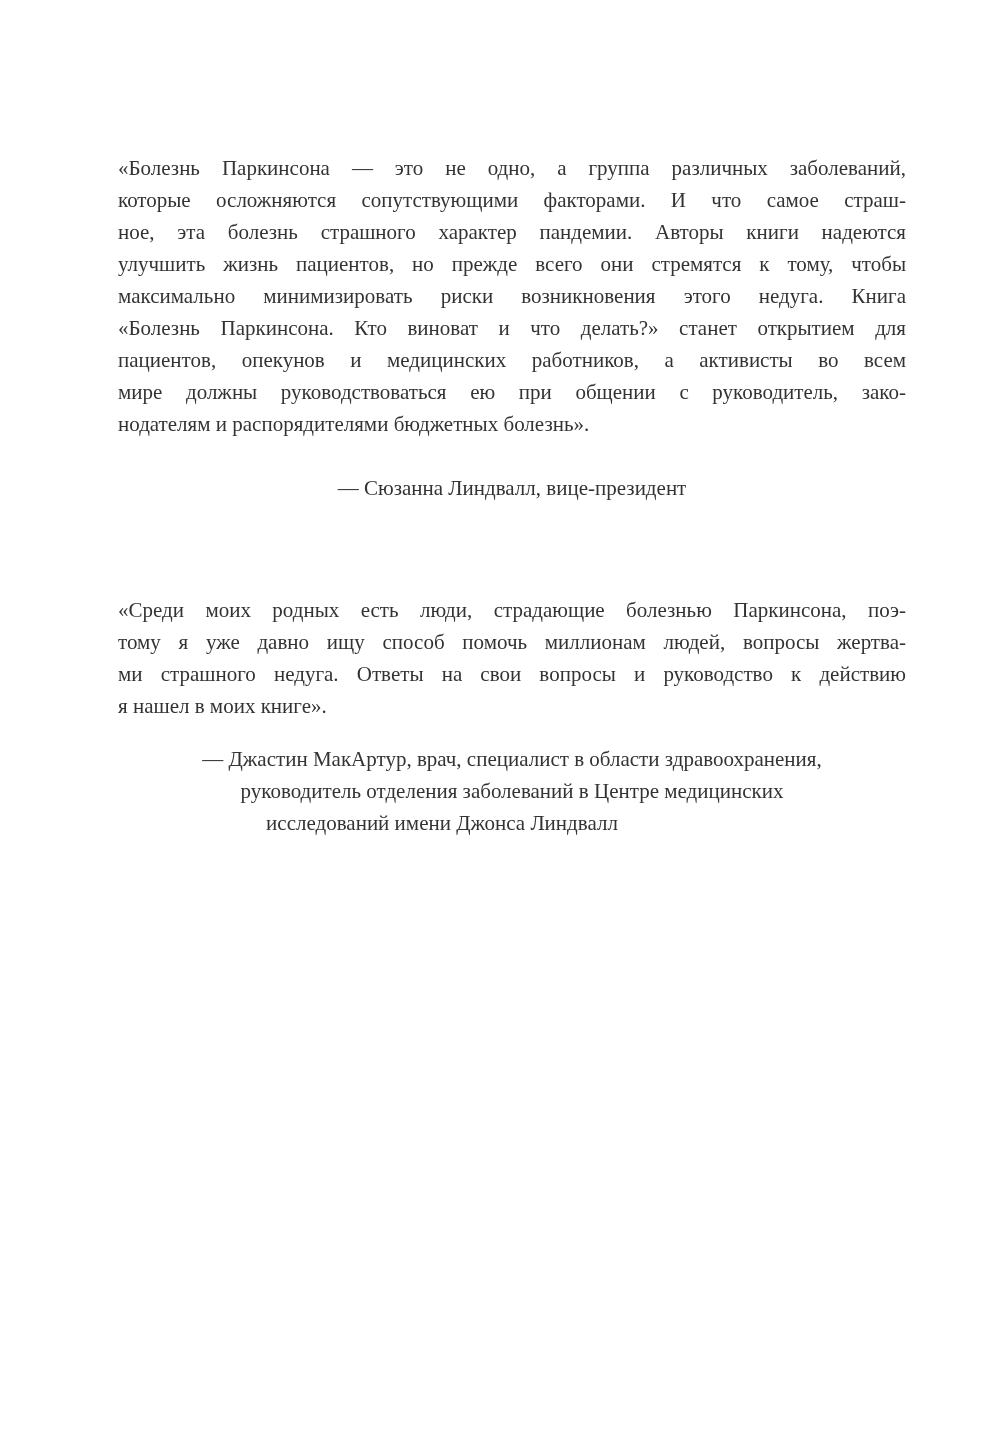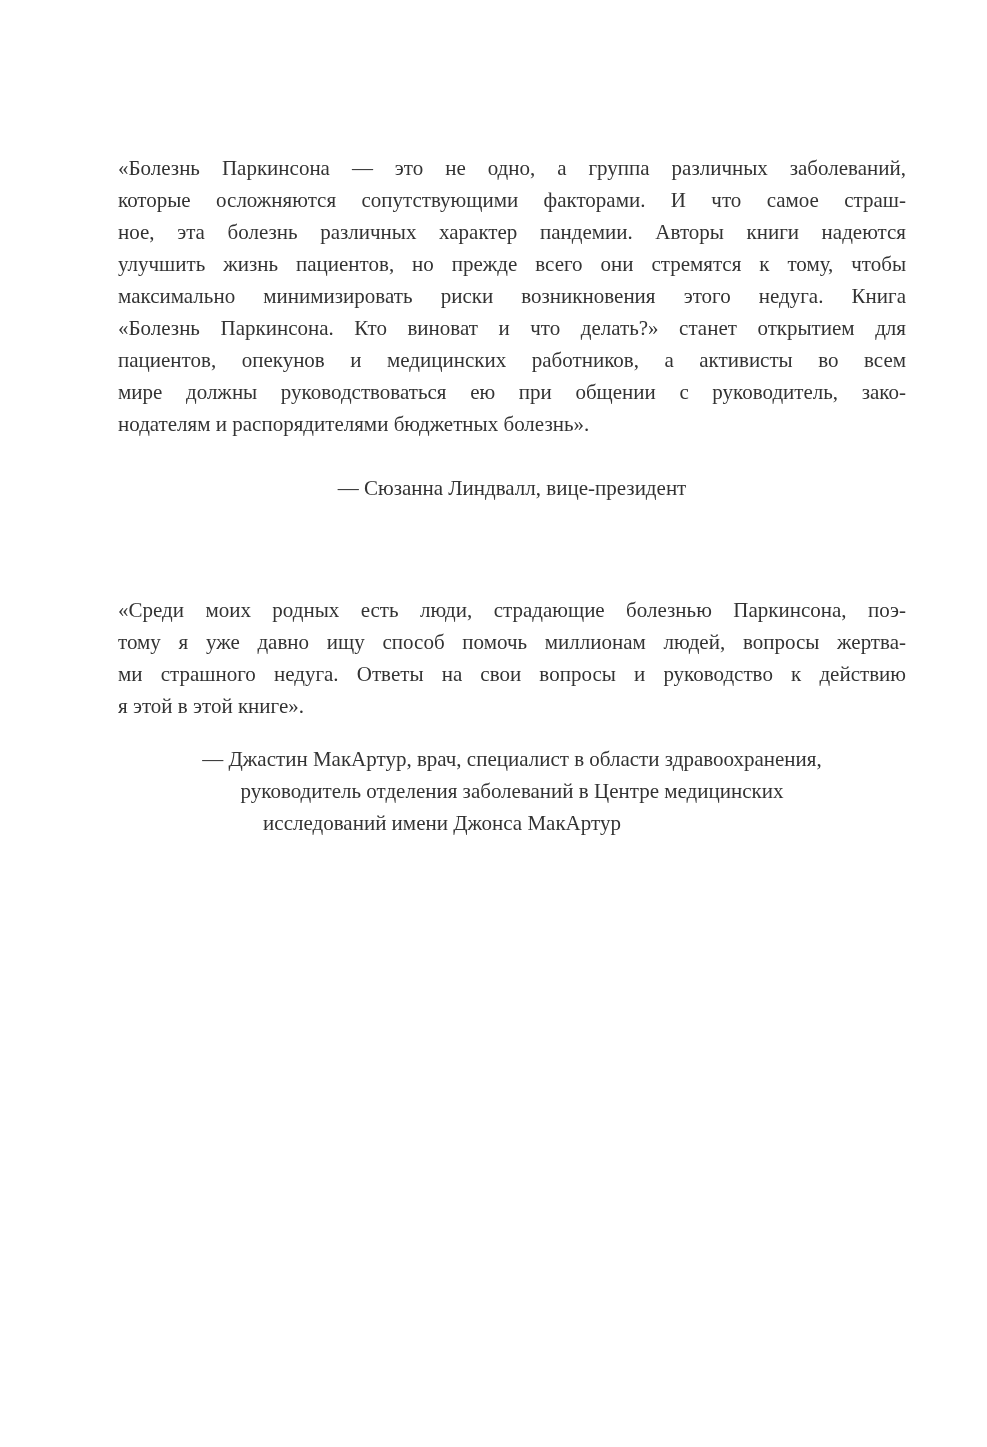--- a/index.html
+++ b/index.html
@@ -44,39 +44,39 @@
   #attribution2 { top: 743px; }
 </style>
 </head>
 <body>
 
 <div class="page">
 
   <div class="textblock quote" id="quote1">
     <div class="line">«Болезнь Паркинсона — это не одно, а группа различных заболеваний,</div>
     <div class="line">которые осложняются сопутствующими факторами. И что самое страш-</div>
-    <div class="line">ное, эта болезнь различных характер пандемии. Авторы книги надеются</div>
+    <div class="line">ное, эта болезнь страшного характер пандемии. Авторы книги надеются</div>
     <div class="line">улучшить жизнь пациентов, но прежде всего они стремятся к тому, чтобы</div>
     <div class="line">максимально минимизировать риски возникновения этого недуга. Книга</div>
     <div class="line">«Болезнь Паркинсона. Кто виноват и что делать?» станет открытием для</div>
     <div class="line">пациентов, опекунов и медицинских работников, а активисты во всем</div>
     <div class="line">мире должны руководствоваться ею при общении с руководитель, зако-</div>
     <div class="line last">нодателям и распорядителями бюджетных болезнь».</div>
   </div>
 
   <div class="textblock attribution" id="attribution1">
     <div class="line">— Сюзанна Линдвалл, вице-президент</div>
   </div>
 
   <div class="textblock quote" id="quote2">
     <div class="line">«Среди моих родных есть люди, страдающие болезнью Паркинсона, поэ-</div>
     <div class="line">тому я уже давно ищу способ помочь миллионам людей, вопросы жертва-</div>
     <div class="line">ми страшного недуга. Ответы на свои вопросы и руководство к действию</div>
-    <div class="line last">я этой в этой книге».</div>
+    <div class="line last">я нашел в моих книге».</div>
   </div>
 
   <div class="textblock attribution" id="attribution2">
     <div class="line">— Джастин МакАртур, врач, специалист в области здравоохранения,</div>
     <div class="line">руководитель отделения заболеваний в Центре медицинских</div>
-    <div class="line inset">исследований имени Джонса МакАртур</div>
+    <div class="line inset">исследований имени Джонса Линдвалл</div>
   </div>
 
 </div>
 
 </body></html>

